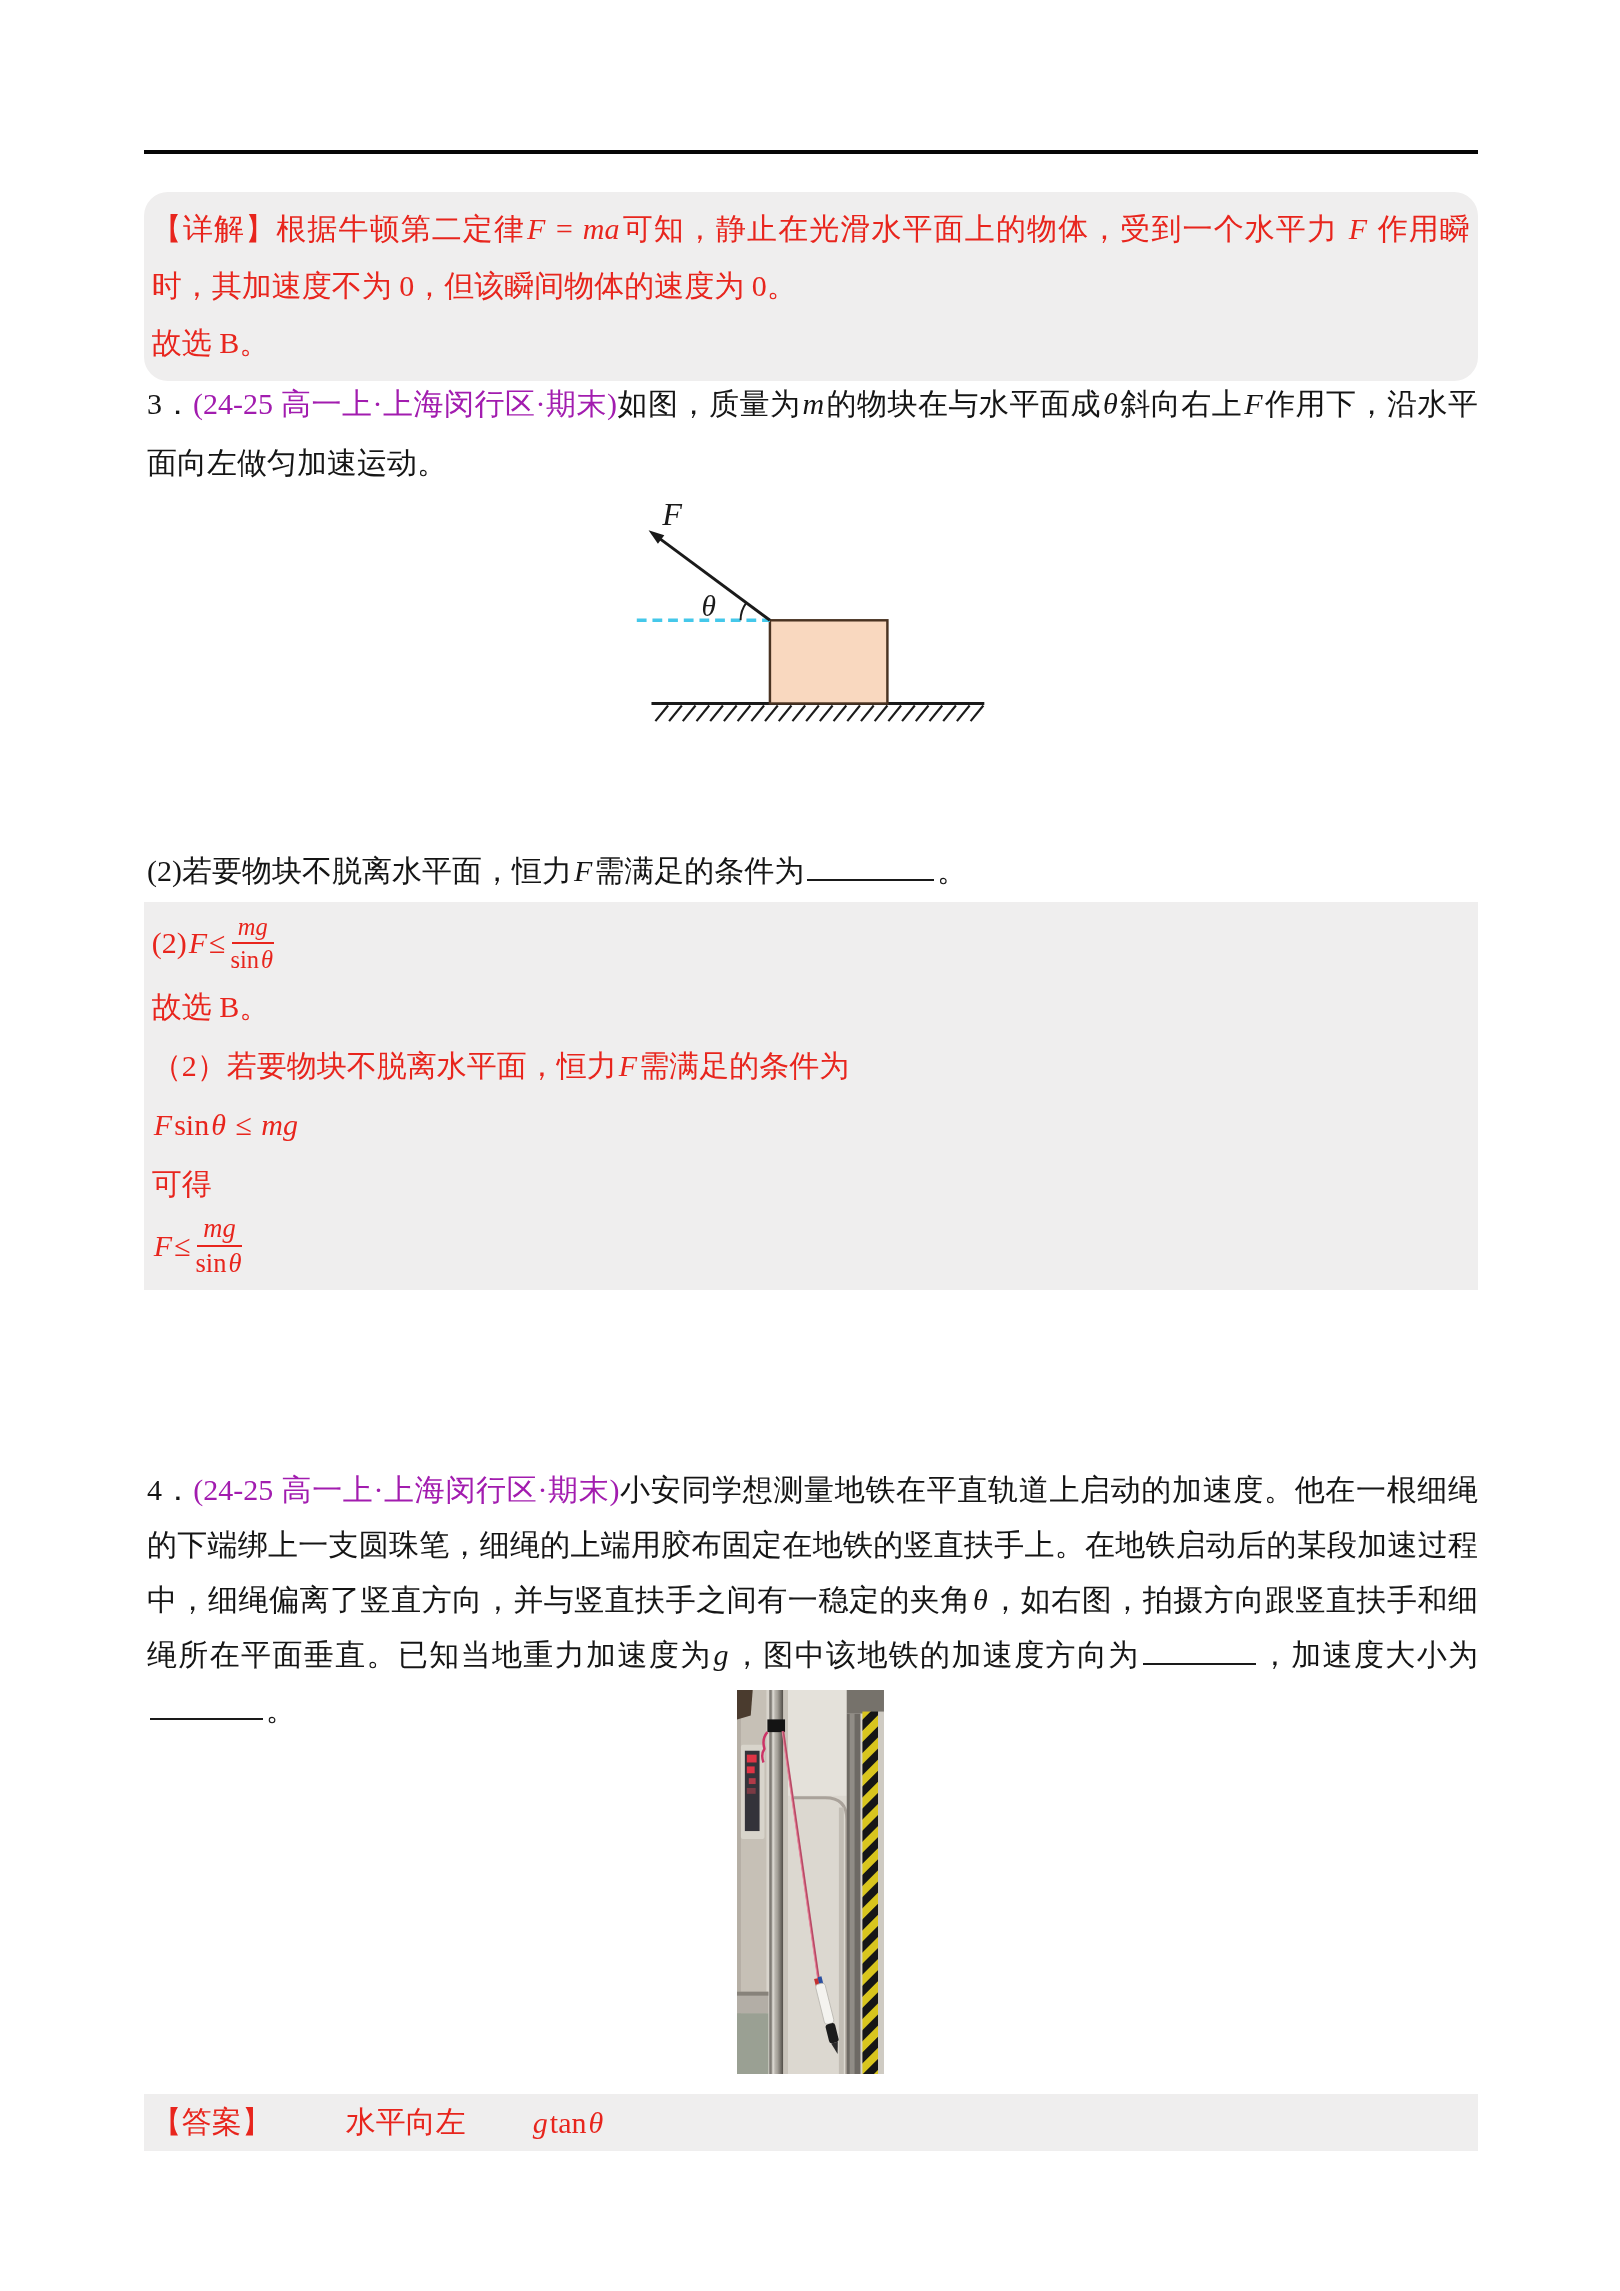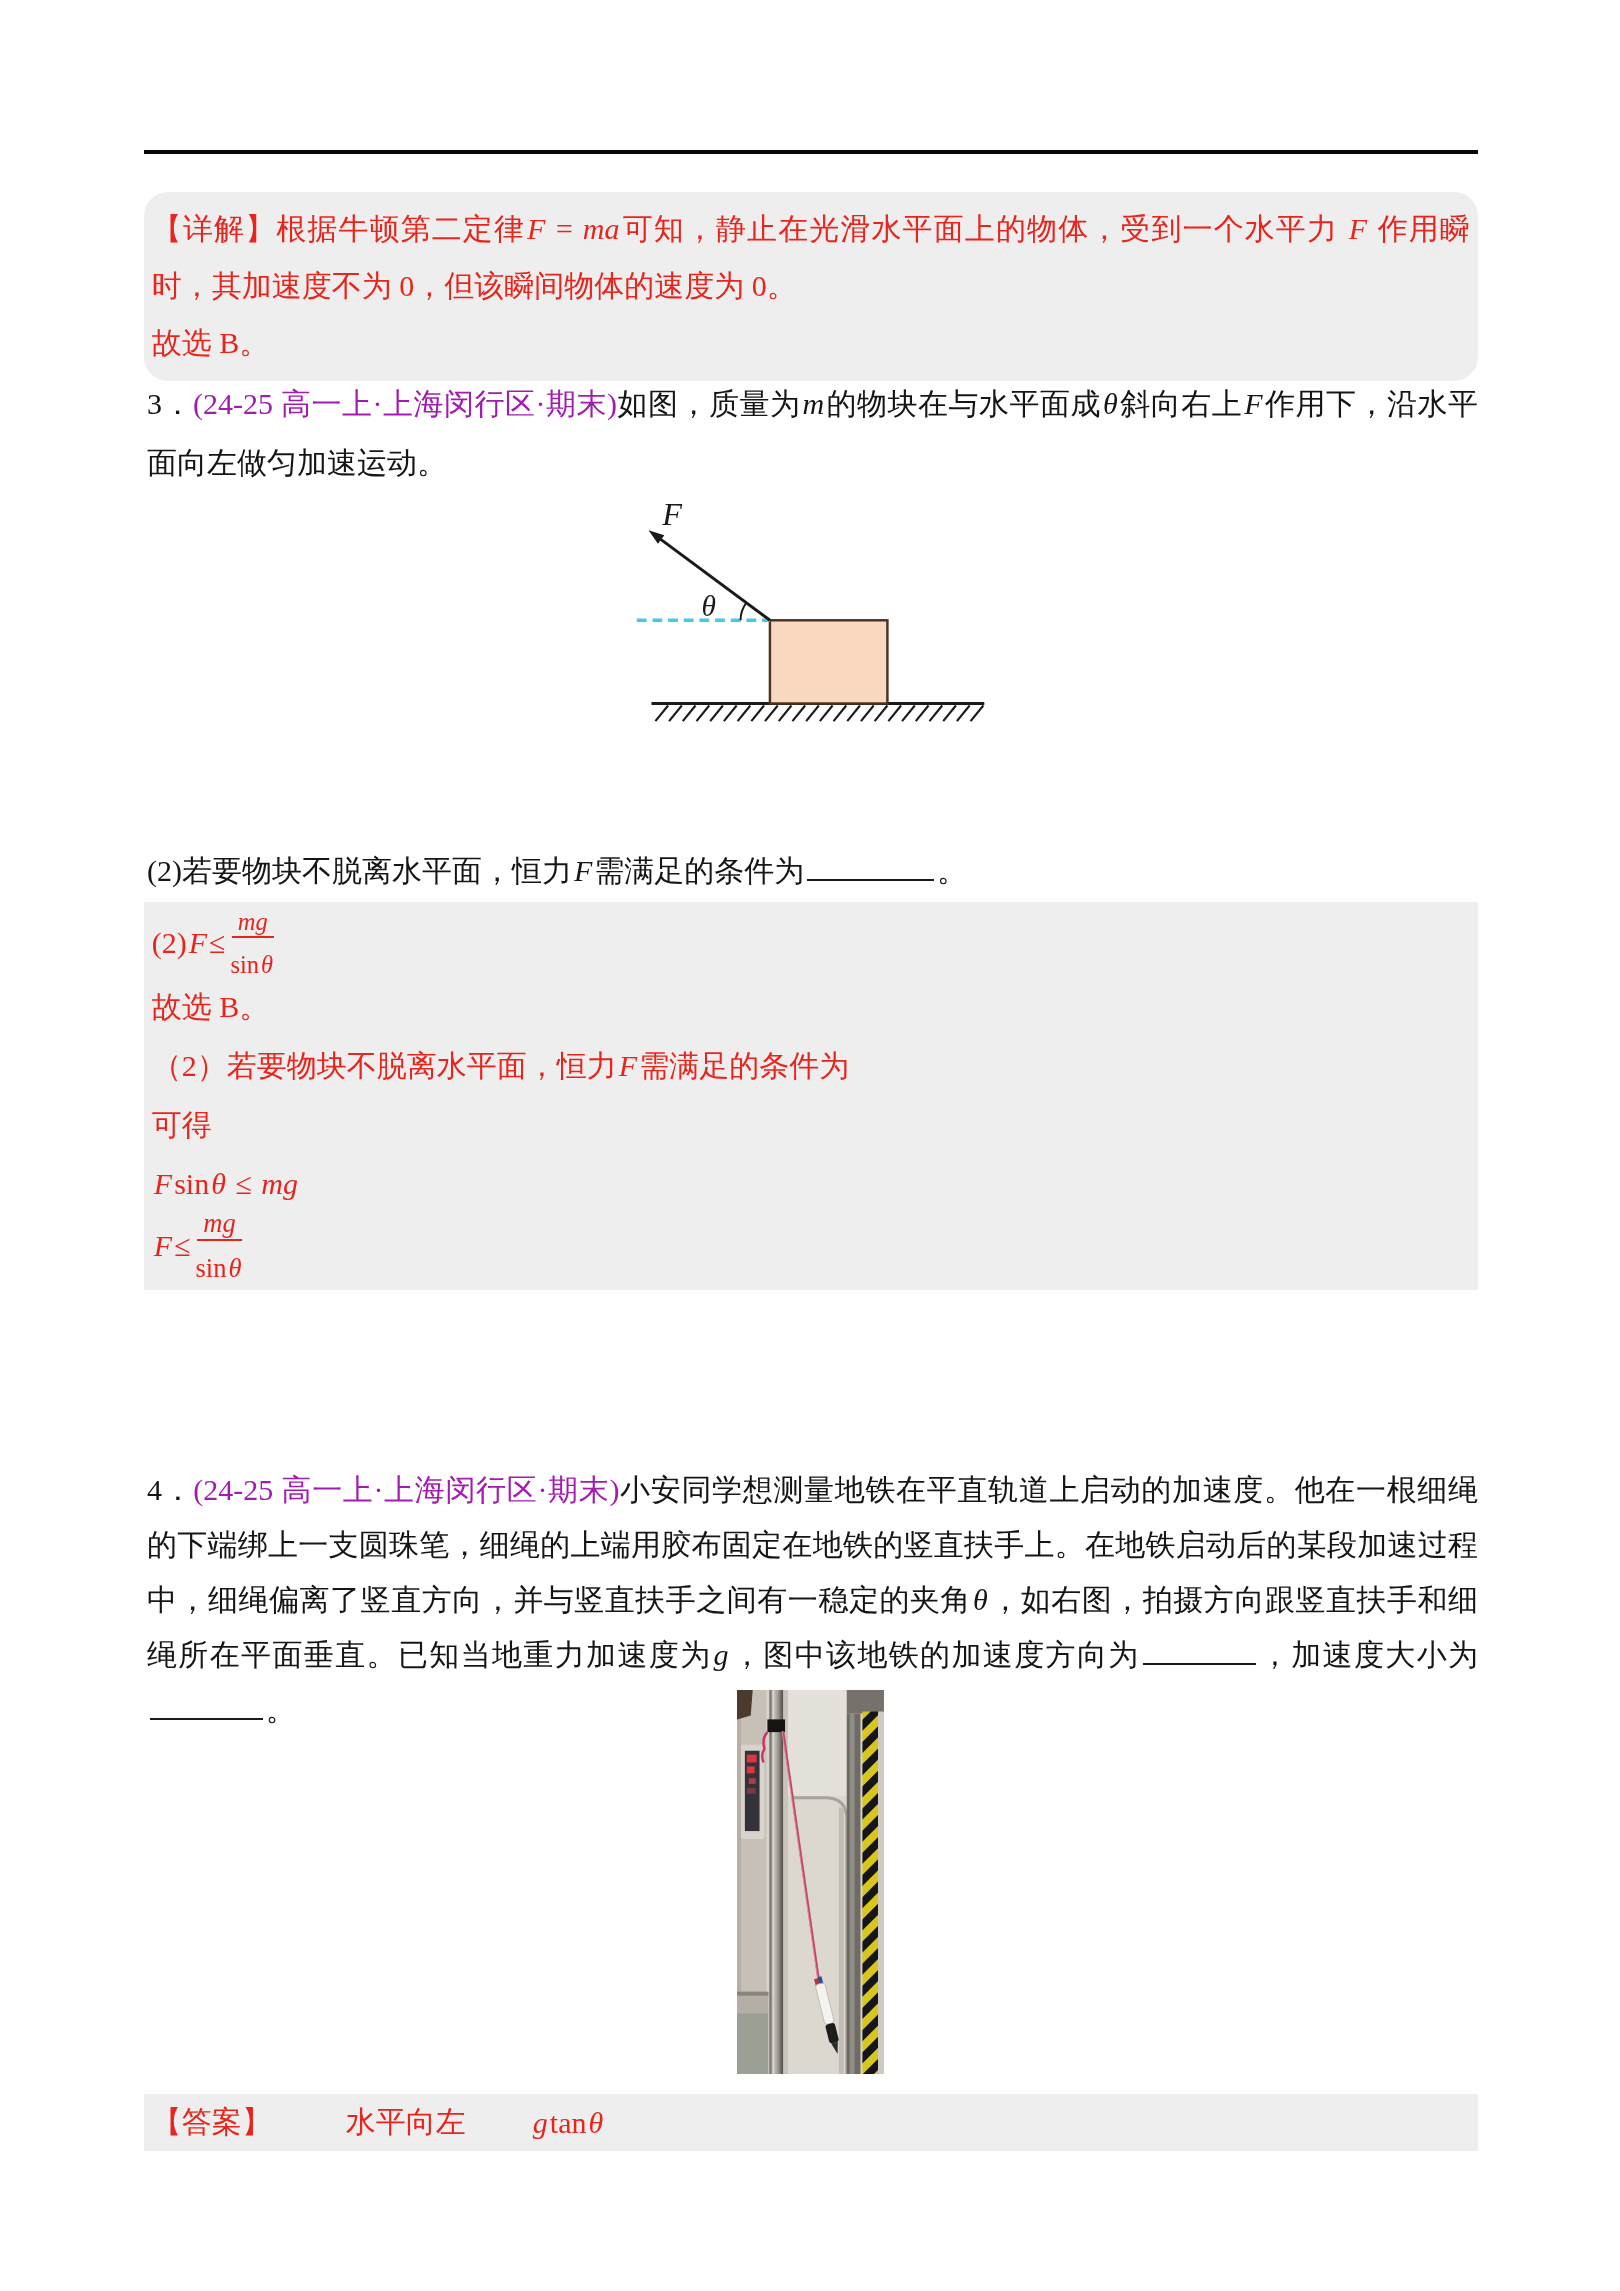--- a/index.html
+++ b/index.html
@@ -15,21 +15,21 @@
   .para{line-height:59px;text-align:justify;}
   .para56{line-height:55px;text-align:justify;}
   .line{line-height:55px;}
   .blank{display:inline-block;border-bottom:2px solid #1a1a1a;height:1.02em;vertical-align:baseline;margin:0 2.9px;}
   .b180{width:176px;} .b130{width:127px;} .b115{width:113px;}
   .row{line-height:59px;text-align:justify;}
   .rowtall{height:67px;display:flex;align-items:center;}
   .fml{display:inline-flex;align-items:center;vertical-align:middle;}
   .frac{display:inline-flex;flex-direction:column;align-items:center;line-height:1.12;font-size:24.5px;margin-left:4.9px;}
   .frac .top{border-bottom:2px solid currentColor;padding:0 5.9px 1px 5.9px;}
-  .frac .bot{padding-top:13px;}
+  .frac .bot{padding-top:2px;}
   .ansband{position:absolute;left:144px;width:1318px;padding:0 7.8px;height:57px;display:flex;align-items:center;}
   .gap1{margin-left:74px;} .gap2{margin-left:65px;}
   svg text{font-family:"Liberation Serif","DejaVu Serif",serif;}
 </style>
 </head>
 <body>
 
 <div class="page">
 
   <div class="rule"></div>
@@ -103,24 +103,24 @@
         <span class="frac">
           <span class="top var">mg</span>
           <span class="bot"><span>sin</span><span class="var">θ</span></span>
         </span>
       </span>
     </div>
     <div class="row">故选 B。</div>
     <div class="row">
       <span>（2）若要物块不脱离水平面，恒力</span><span class="var">F</span><span>需满足的条件为</span>
     </div>
-    <div class="row">可得</div>
     <div class="row">
       <span class="var">F</span><span>sin</span><span class="var">θ</span><span> ≤ </span><span class="var">mg</span>
     </div>
+    <div class="row">可得</div>
     <div class="rowtall">
       <span class="fml">
         <span class="var">F</span>
           <span>≤</span>
         <span class="frac" style="font-size:26.5px;">
           <span class="top var">mg</span>
           <span class="bot"><span>sin</span><span class="var">θ</span></span>
         </span>
       </span>
     </div>

